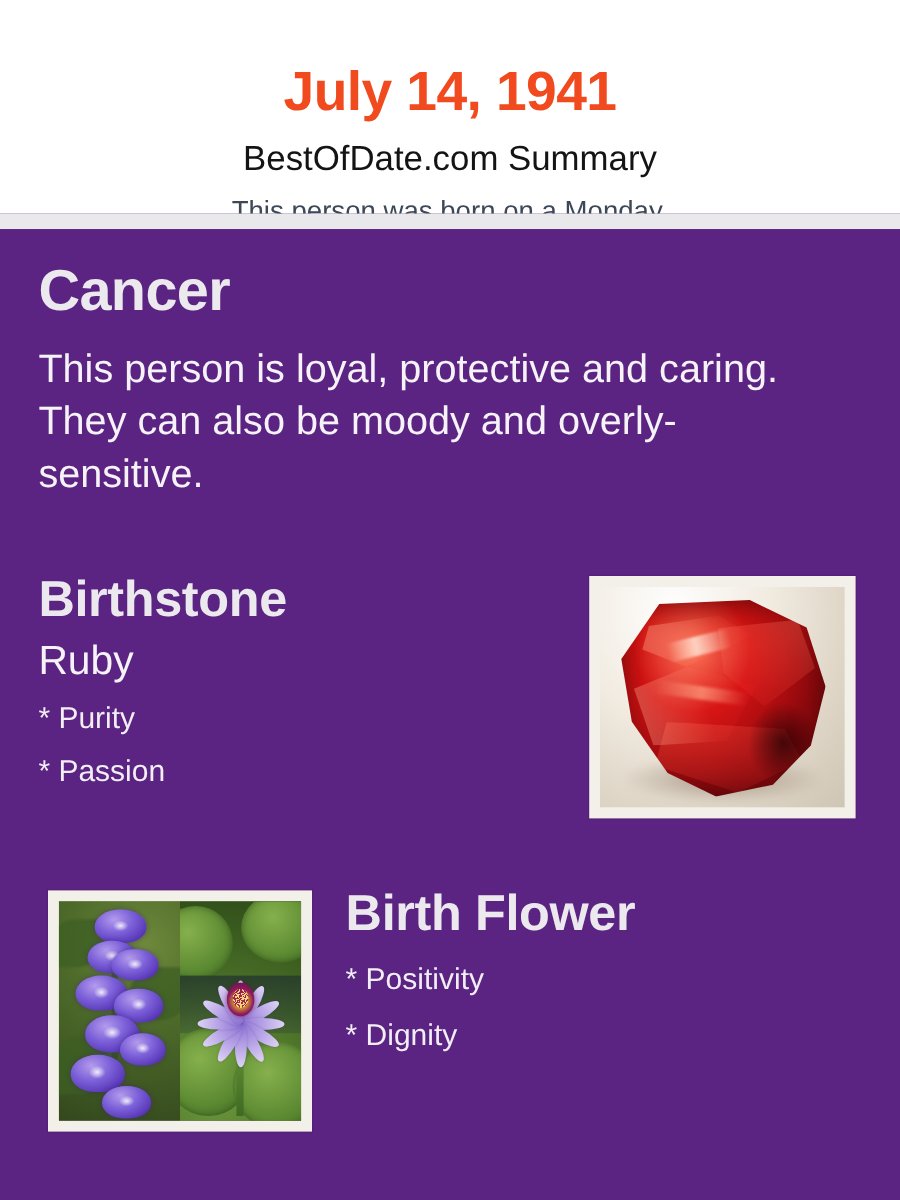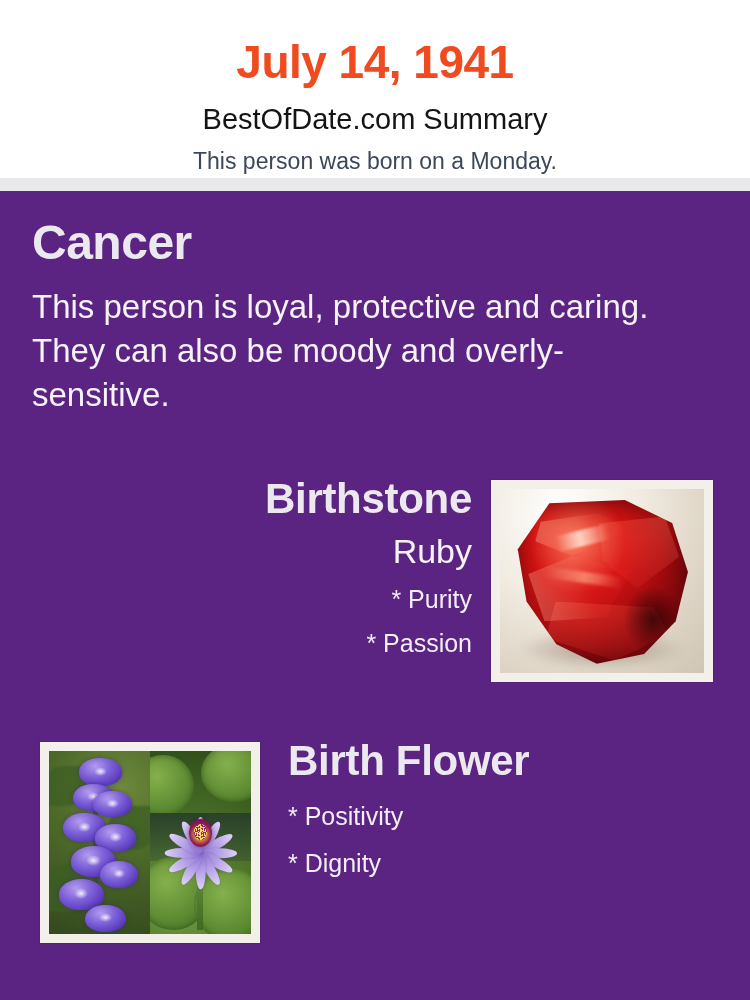--- a/index.html
+++ b/index.html
@@ -16,21 +16,22 @@
   
   .header {
     position:absolute; left:0; top:0; width:750px; height:178px;
     background:#ffffff; text-align:center;
   }
   .date-title {
     color:#f04a1e;
     font-size:46px; font-weight:bold;
     letter-spacing:-0.5px;
     line-height:1;
-    padding-top:39px;
+    padding-top:24px;
+    margin-top:29px;
   }
   .site-summary {
     color:#141414;
     font-size:29px; font-weight:normal;
     line-height:1;
     padding-top:20px;
   }
   .born-line {
     color:#3c4858;
     font-size:23px; font-weight:normal;
@@ -53,21 +54,21 @@
     color:#ece9ee; font-size:48px; font-weight:bold;
     line-height:1; letter-spacing:-0.5px;
   }
   .sign-desc {
     position:absolute; left:32px; top:94px; width:620px;
     color:#f6f3f8; font-size:33px; font-weight:normal;
     line-height:44px;
   }
 
   
-  .stone-block { position:absolute; left:32px; top:287px; width:440px;text-align:right; }
+  .stone-block { position:absolute; left:32px; top:287px; width:440px; }
   .block-heading {
     color:#ece9ee; font-size:42px; font-weight:bold;
     line-height:1; letter-spacing:-0.3px;
   }
   .block-value {
     color:#f6f3f8; font-size:34px; font-weight:normal;
     line-height:1; margin-top:14px;
   }
   .trait {
     color:#f2eef5; font-size:25px; font-weight:normal;

